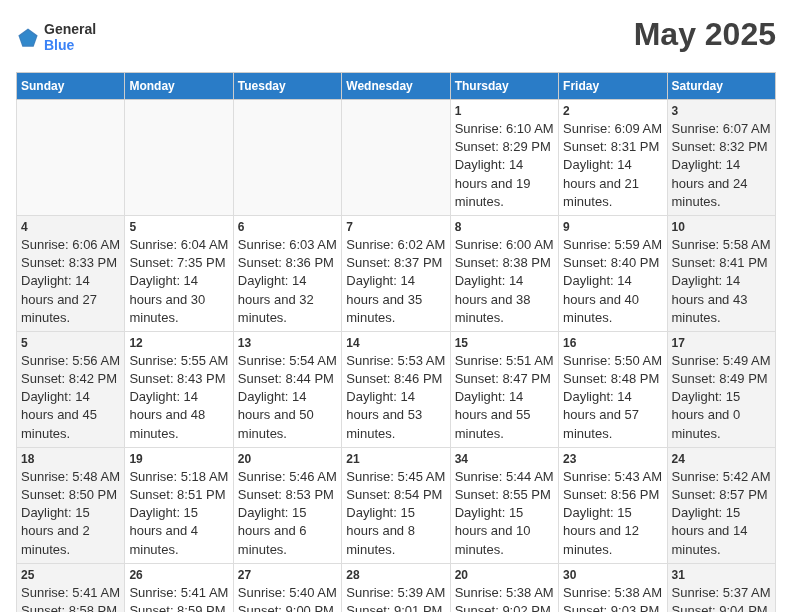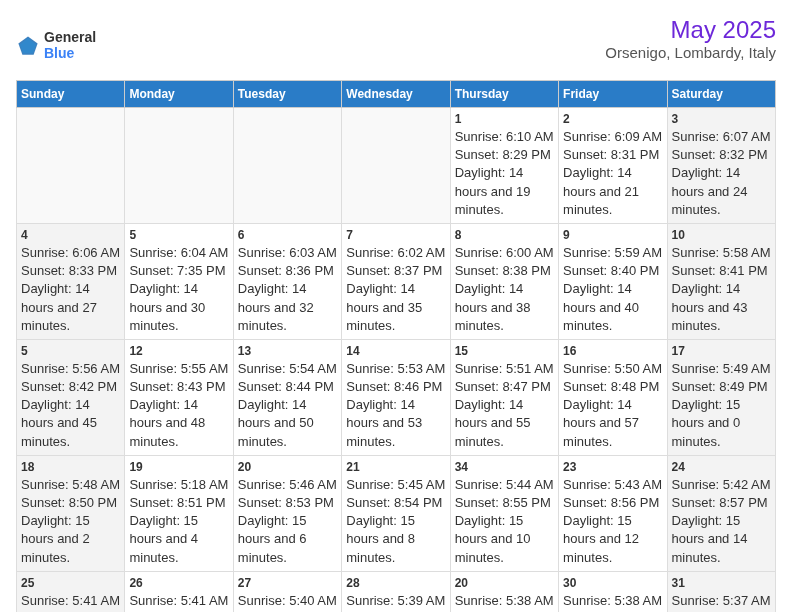--- a/index.html
+++ b/index.html
@@ -37,23 +37,23 @@
       color: #3b82f6;
     }
     .logo-icon {
       width: 24px;
       height: 24px;
     }
     .title-area {
       text-align: right;
     }
     .month-year {
-      font-size: 24px;
-      font-weight: normal;
-      color: #6d28d9;
+      font-size: 32px;
+      font-weight: bold;
+      color: #404040;
     }
     .location {
       font-size: 15px;
       color: #555;
     }
     table {
       width: 100%;
       border-collapse: collapse;
       table-layout: fixed;
       margin-top: 16px;
@@ -109,21 +109,20 @@
       <polygon points="15,3 27,12 22,26 8,26 3,12" fill="#1a6bb5" opacity="0.85"></polygon>
       <polygon points="15,5 25,13 21,24 9,24 5,13" fill="#2a8dd4" opacity="0.6"></polygon>
     </svg>
     <div class="logo-text">
       <span class="logo-general">General</span>
       <span class="logo-blue">Blue</span>
     </div>
   </div>
   <div class="title-area">
     <div class="month-year">May 2025</div>
-    <div class="location">Orsenigo, Lombardy, Italy</div>
   </div>
 </div>
 
 <table>
   <thead>
     <tr>
     <th>Sunday</th>
         <th>Monday</th>
         <th>Tuesday</th>
         <th>Wednesday</th>

